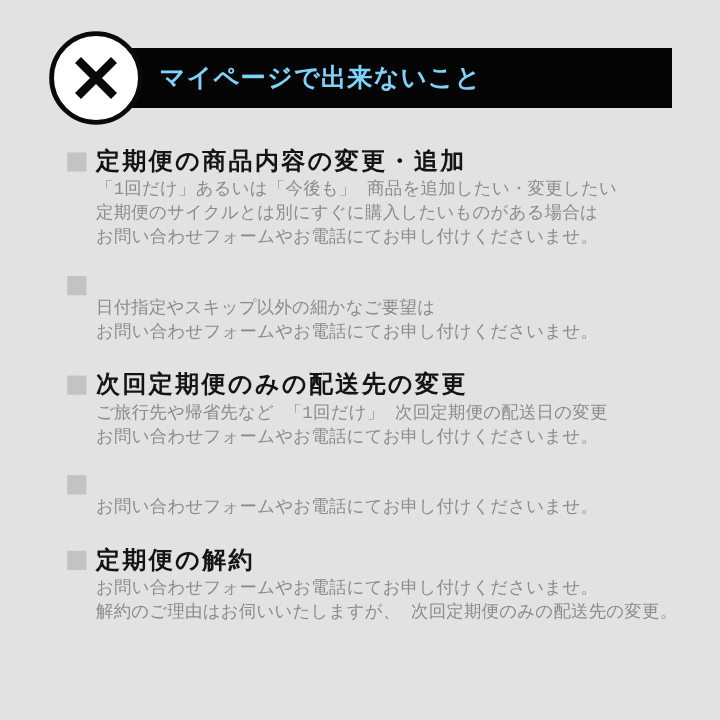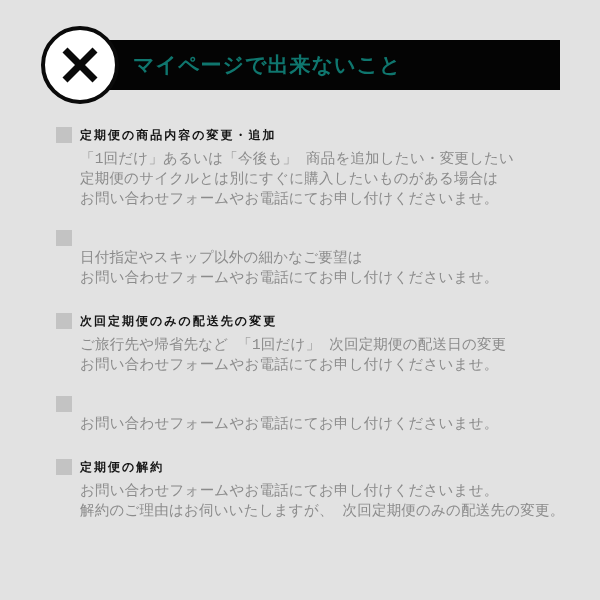--- a/index.html
+++ b/index.html
@@ -14,21 +14,21 @@
     position:absolute;
     left:100px;top:40px;
     width:460px;height:50px;
     background:#040404;
     display:flex;align-items:center;
     box-sizing:border-box;
     padding-left:33px;
     z-index:1;
   }
   .banner-title{
-    color:#0f766e;
+    color:#7dd3fc;
     font-size:21px;
     font-weight:bold;
     letter-spacing:1px;
     white-space:nowrap;
   }
   .x-circle{
     position:absolute;
     left:41px;top:26px;
     width:70px;height:70px;
     background:#ffffff;
@@ -49,21 +49,21 @@
     align-items:center;
     gap:8px;
     line-height:24px;
   }
   .bullet{
     width:16px;height:16px;
     background:#c3c3c3;
     flex:0 0 16px;
   }
   .heading{
-    font-size:12px;
+    font-size:20px;
     font-weight:bold;
     color:#141414;
     letter-spacing:2px;
     white-space:nowrap;
   }
   .body-text{
     margin:2px 0 0 24px;
     color:#8b8b8b;
     font-size:14.5px;
     line-height:20px;

